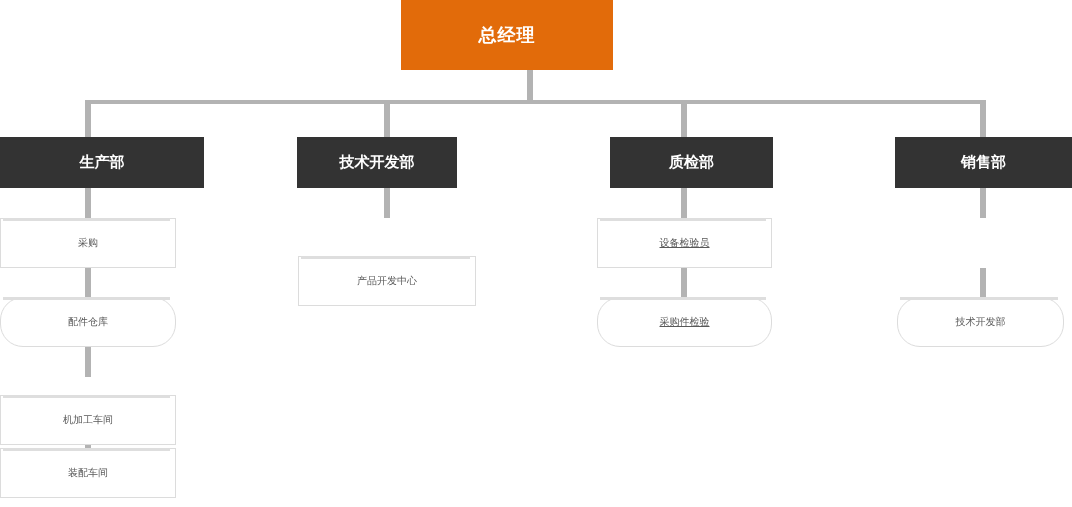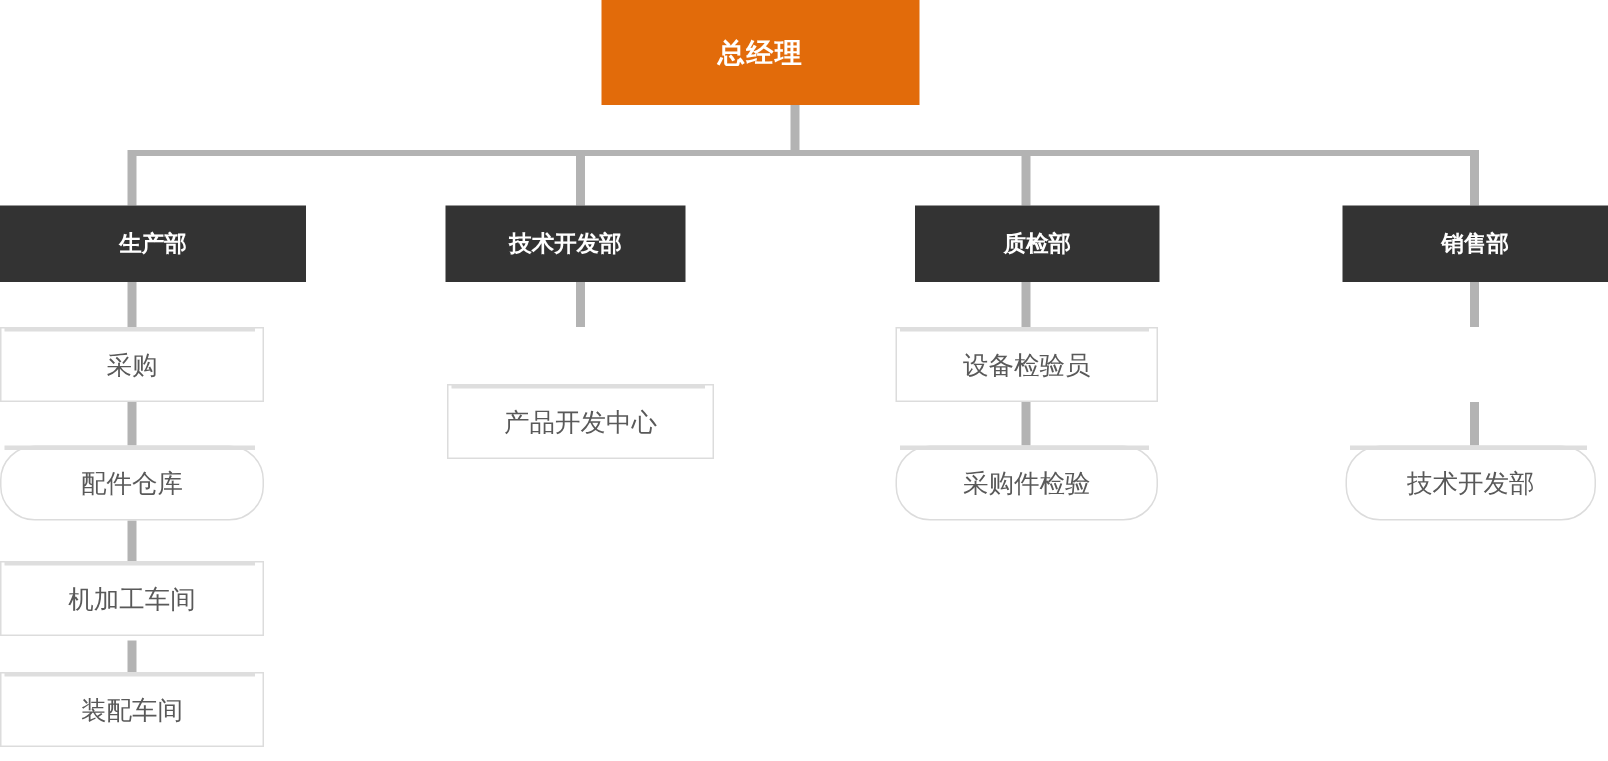--- a/index.html
+++ b/index.html
@@ -43,35 +43,35 @@
   .dept.d0 { left: 0;     width: 204px; }
   .dept.d1 { left: 297px; width: 160px; }
   .dept.d2 { left: 594px; width: 163px; margin-left: 16px; }
   .dept.d3 { left: 895px; width: 177px; }
   
   .unit {
     height: 50px;
     background: var(--unit-bg, #ffffff);
     border: 1px solid var(--unit-border, #DCDCDC);
     color: var(--unit-text, #595959);
-    font-size: 17px;
+    font-size: 10px;
   }
   .unit::before {
     content: "";
     position: absolute;
     top: -1px; left: 2px; right: 5px; height: 3px;
     background: #DEDEDE;
   }
   .unit.c0 { left: 0;     width: 176px; }
   .unit.c1 { left: 298px; width: 178px; margin-top: 38px; }
-  .unit.c2 { left: 597px; width: 175px; }
+  .unit.c2 { left: 597px; width: 175px; text-decoration: underline; }
   .unit.c3 { left: 897px; width: 167px; }
   .unit.r0 { top: 218px; }
   .unit.r1 { top: 297px; border-radius: 23px; }
-  .unit.r2 { top: 374px; text-align: center; }
+  .unit.r2 { top: 395px; text-align: center; }
   .unit.r3 { top: 448px; }
   
   .conn {
     position: absolute;
     background: var(--connector, #B3B3B3);
   }
   .vstub { width: 6px; }
   .hline { left: 85px; top: 100px; width: 901px; height: 4px; }
   .root-stub { left: 527px; top: 70px; height: 30px; }
   .drop  { top: 104px; height: 33px; }

